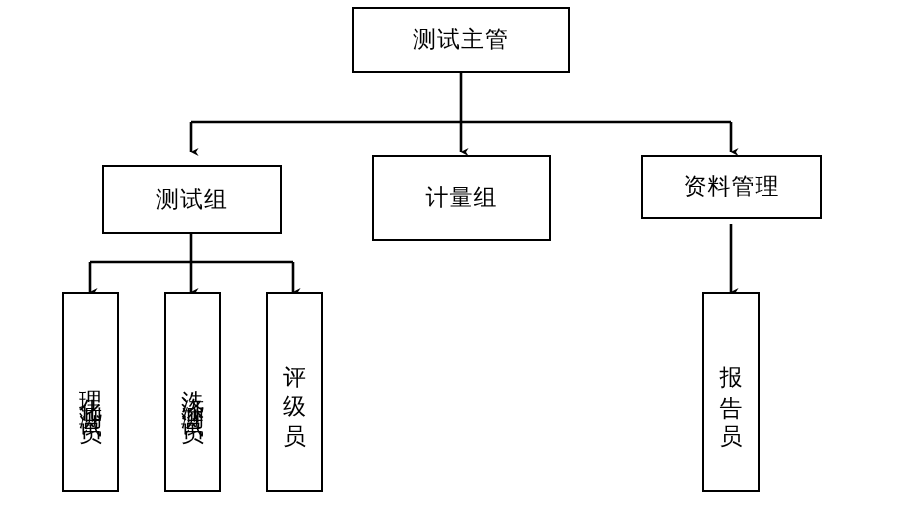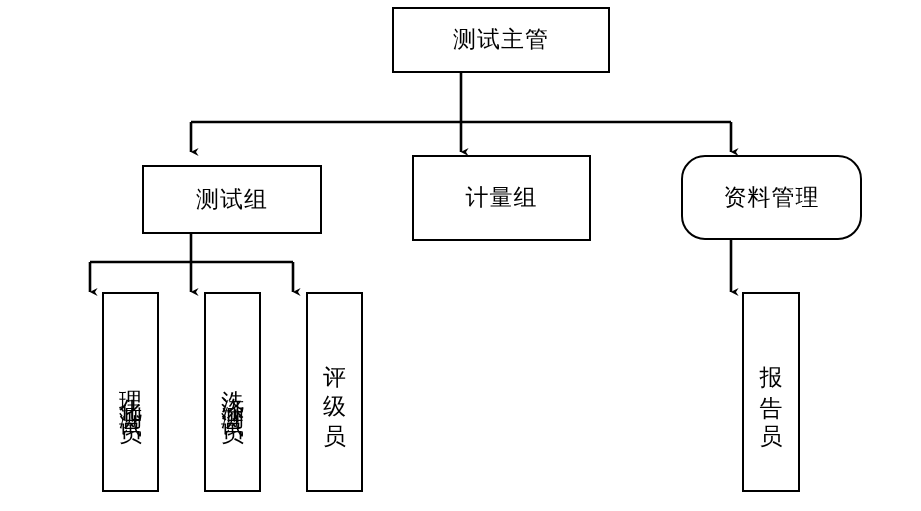--- a/index.html
+++ b/index.html
@@ -24,21 +24,20 @@
   }
   .node-box {
     position: absolute;
     box-sizing: border-box;
     border: 2px solid #000000;
     background: #ffffff;
     display: flex;
     align-items: center;
     justify-content: center;
     text-align: right;
-    margin-left: 40px;
   }
   .node-label {
     color: #000000;
     line-height: 1.1;
     white-space: nowrap;
   }
   .node-box.horizontal .node-label {
     font-size: 23px;
     letter-spacing: 1px;
   }
@@ -97,21 +96,21 @@
   </div>
 
   <div class="node-box horizontal" style="left:102px; top:165px; width:180px; height:69px;">
     <span class="node-label">测试组</span>
   </div>
 
   <div class="node-box horizontal" style="left:372px; top:155px; width:179px; height:86px;">
     <span class="node-label">计量组</span>
   </div>
 
-  <div class="node-box horizontal" style="left:641px; top:155px; width:181px; height:85px;border-radius:24px;">
+  <div class="node-box horizontal" style="left:641px; top:155px; width:181px; height:64px;">
     <span class="node-label">资料管理</span>
   </div>
 
   <div class="node-box vertical spread-5" style="left:62px; top:292px; width:57px; height:200px;">
     <span class="node-label">理化测试员</span>
   </div>
 
   <div class="node-box vertical spread-5" style="left:164px; top:292px; width:57px; height:200px;">
     <span class="node-label">洗涤测试员</span>
   </div>

